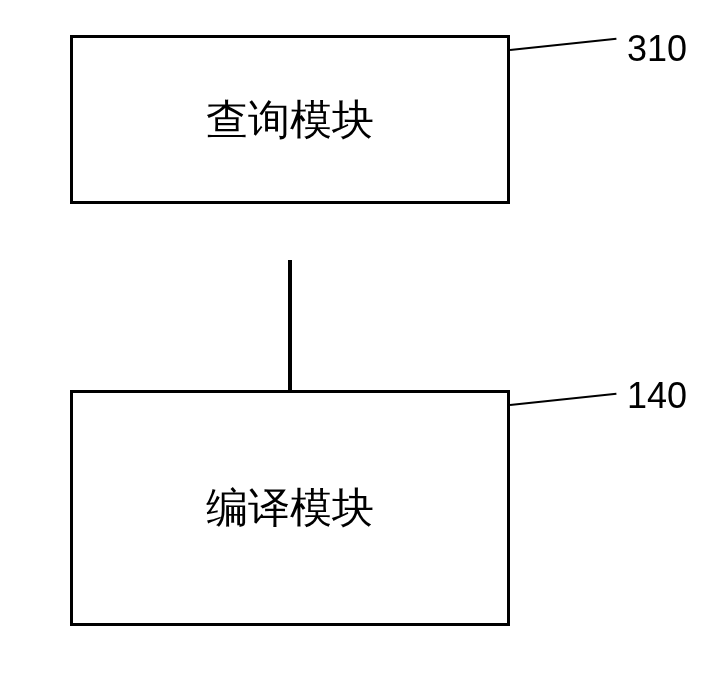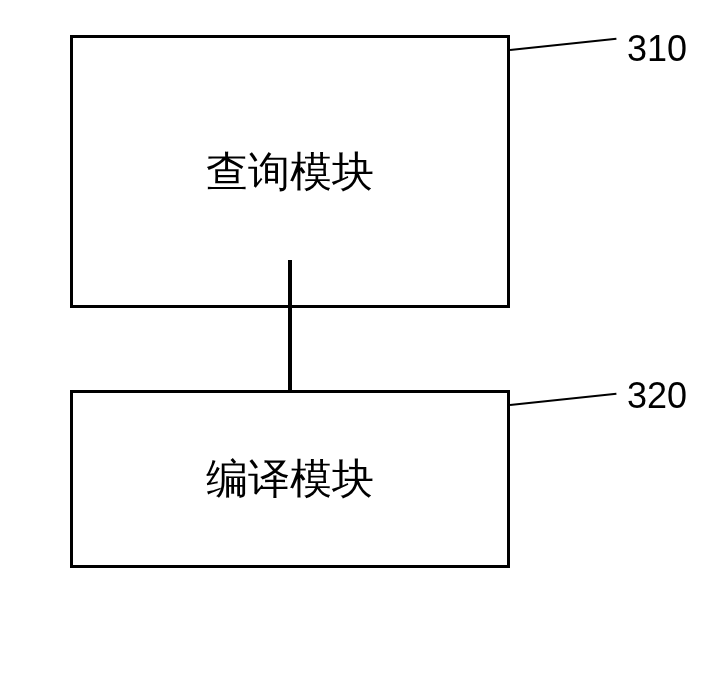--- a/index.html
+++ b/index.html
@@ -43,31 +43,31 @@
       font-size: 36px;
       color: #000000;
       font-family: Arial, sans-serif;
     }
   </style>
 </head>
 <body>
 
 <div class="diagram-container">
 
-  <div class="module-box" style="left: 70px; top: 35px; width: 440px; height: 273px;">
+  <div class="module-box" style="left: 70px; top: 35px; width: 440px; height: 169px;">
     <span class="module-text">查询模块</span>
   </div>
 
   <div class="leader-line" style="left: 510px; top: 49px; width: 107px; height: 2px; transform-origin: left center; transform: rotate(-6deg);"></div>
 
   <div class="ref-label" style="left: 627px; top: 28px;">310</div>
 
   <div class="connector-line" style="left: 288px; top: 260px; width: 4px; height: 130px;"></div>
 
-  <div class="module-box" style="left: 70px; top: 390px; width: 440px; height: 178px;">
+  <div class="module-box" style="left: 70px; top: 390px; width: 440px; height: 236px;">
     <span class="module-text">编译模块</span>
   </div>
 
   <div class="leader-line" style="left: 510px; top: 404px; width: 107px; height: 2px; transform-origin: left center; transform: rotate(-6deg);"></div>
 
-  <div class="ref-label" style="left: 627px; top: 375px;">320</div>
+  <div class="ref-label" style="left: 627px; top: 375px;">140</div>
 
 </div>
 
 </body></html>

